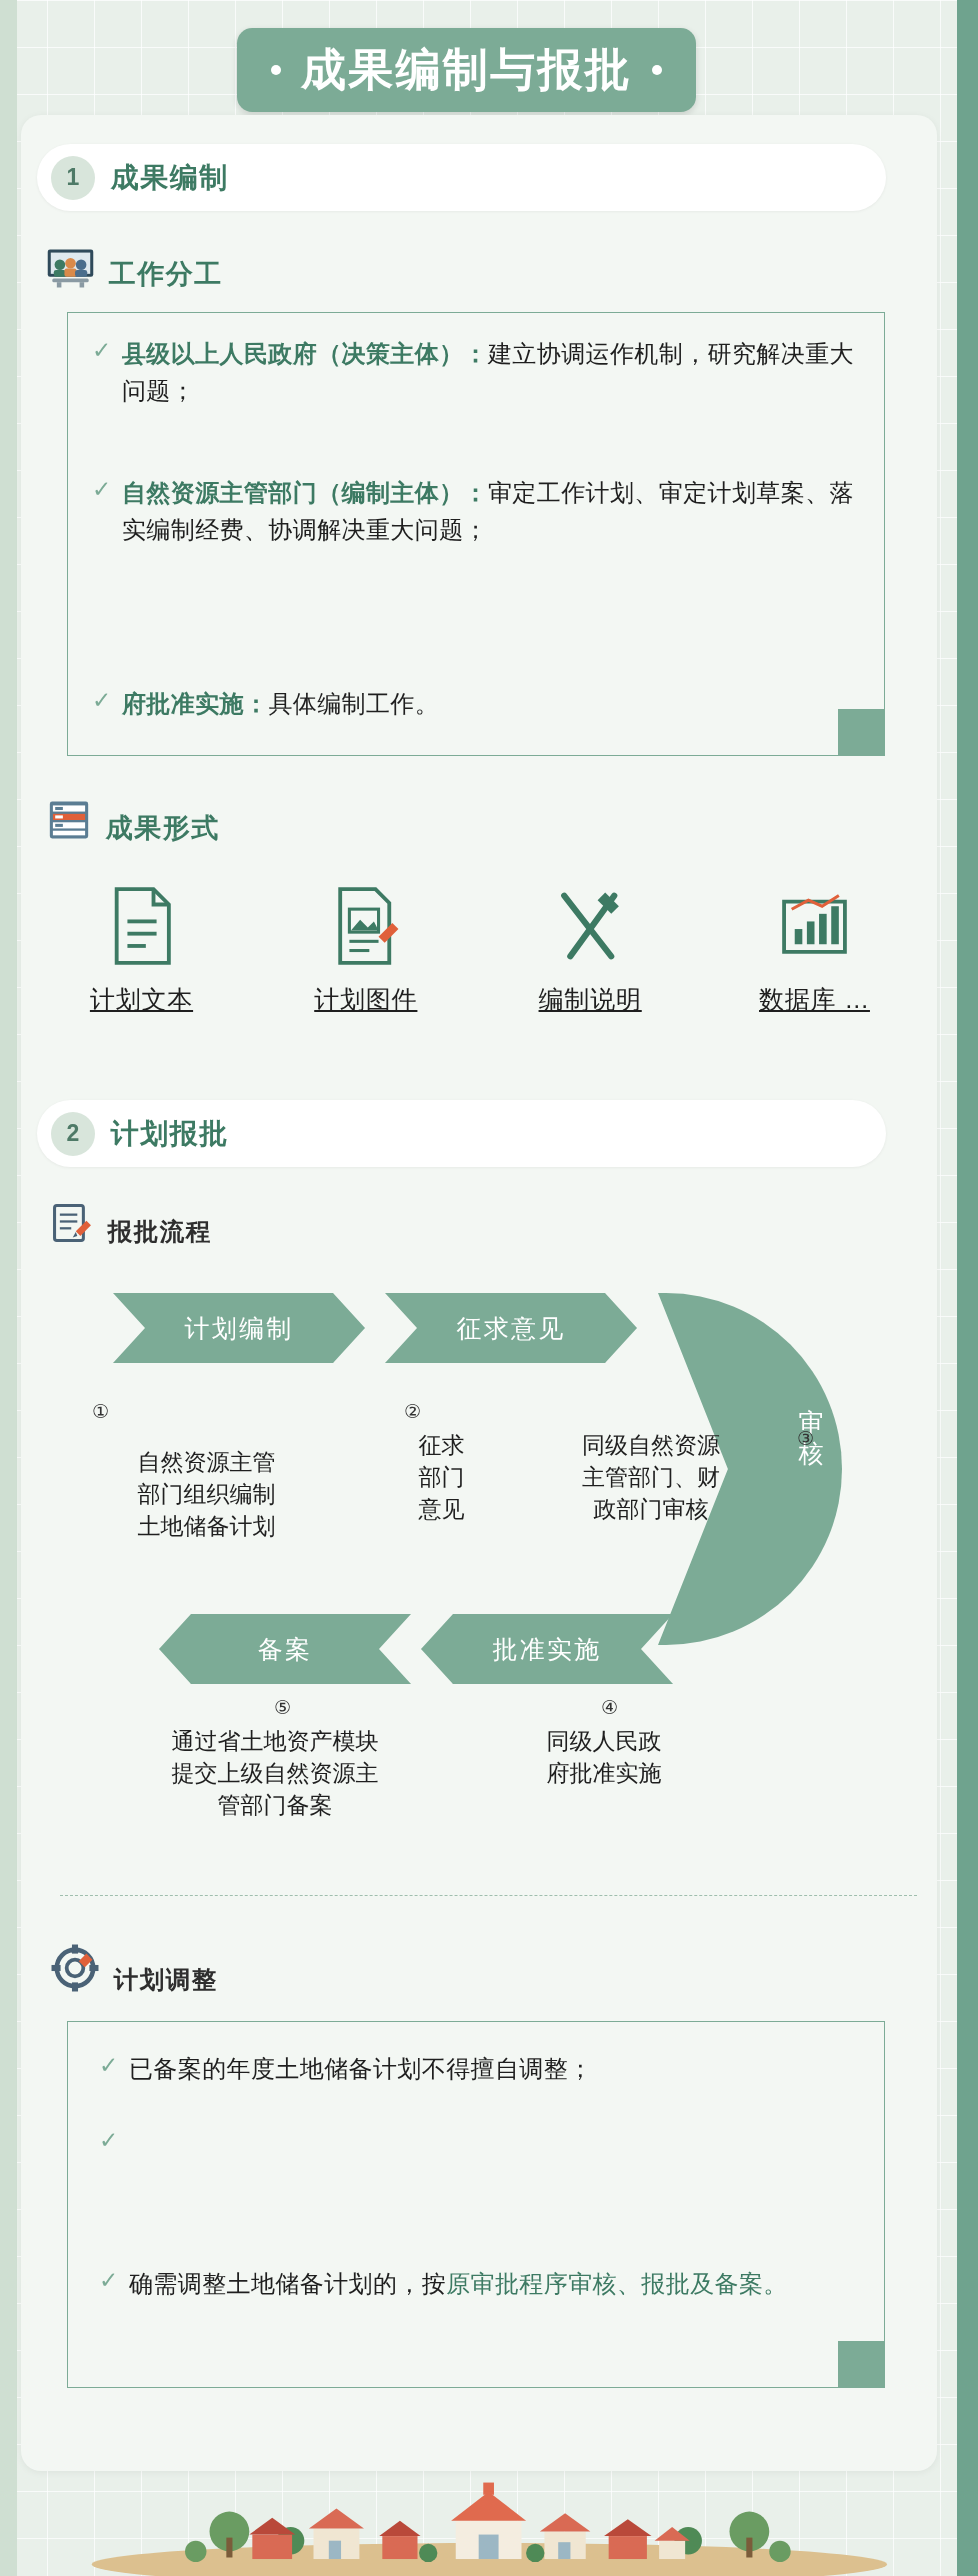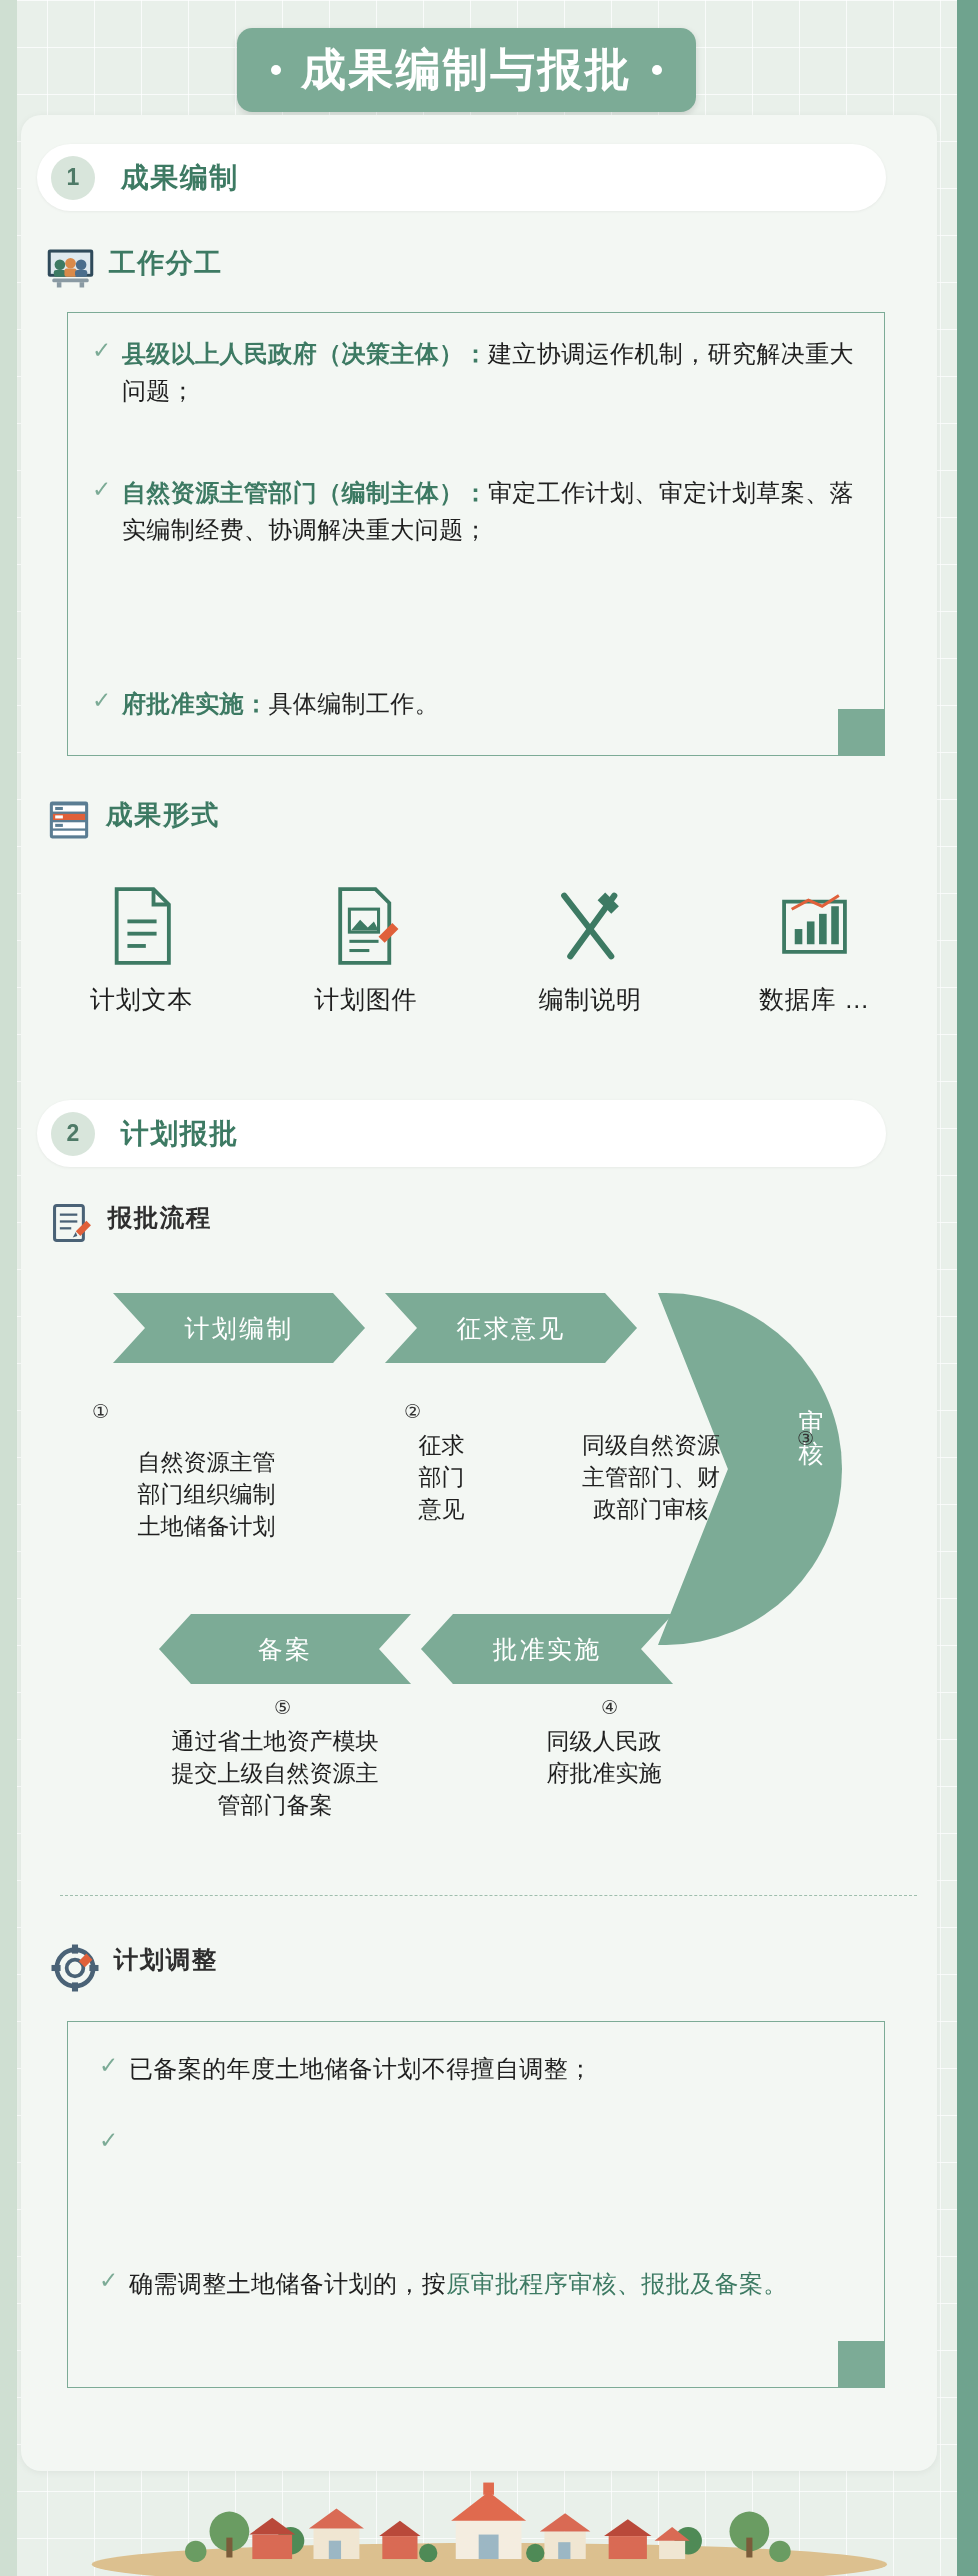--- a/index.html
+++ b/index.html
@@ -70,27 +70,27 @@
     box-shadow:0 0.8px 3.1px rgba(0,0,0,0.06);
   }
   .sec-head .num {
     width:44px;height:44px;border-radius:50%;
     background:#d8e5db; color:#4e7a67;
     display:flex;align-items:center;justify-content:center;
     font-size:23px; font-weight:bold;
     margin-left:13.8px;
   }
   .sec-head .label {
-    margin-left:26px; color:#3d7a63; font-size:28px; font-weight:bold; letter-spacing:1.5px;
+    margin-left:16px; color:#3d7a63; font-size:28px; font-weight:bold; letter-spacing:1.5px;
   }
 
   
   .sub-head {
     position:absolute;
-    display:flex; align-items:flex-start;
+    display:flex; align-items:flex-end;
   }
   .sub-head .sub-label {
     color:#3d7a63; font-size:27px; font-weight:bold; letter-spacing:1.5px;
     margin-left:13.8px;
   }
   .sub-head .sub-label.dark { color:#2e2e2e; font-weight:bold; font-size:24.5px;}
 
   
   .box {
     position:absolute;
@@ -115,21 +115,21 @@
   .btext .hl { color:#3d7a63; font-weight:bold; }
   .btext .hl2 { color:#3d7a63; }
 
   
   .forms {
     position:absolute; left:46px; top:880px; width:864px;
     display:flex; justify-content:space-between;
   }
   .form-item { width:191px; text-align:center; }
   .form-item .ficon { height:92px; display:flex;align-items:center;justify-content:center;}
-  .form-item .flabel { font-size:25px; color:#1f1f1f; margin-top:10.7px; letter-spacing:0.8px;}
+  .form-item .flabel { font-size:25px; color:#1f1f1f; margin-top:10.7px; letter-spacing:0.8px;text-decoration:underline;}
 
   
   .arrow {
     position:absolute;
     background:#7cab96;
     color:#fff;
     display:flex; align-items:center; justify-content:center;
     font-size:25px; letter-spacing:2.3px;
     box-shadow:0 1.5px 3.8px rgba(0,0,0,0.12);
     text-align:center;

